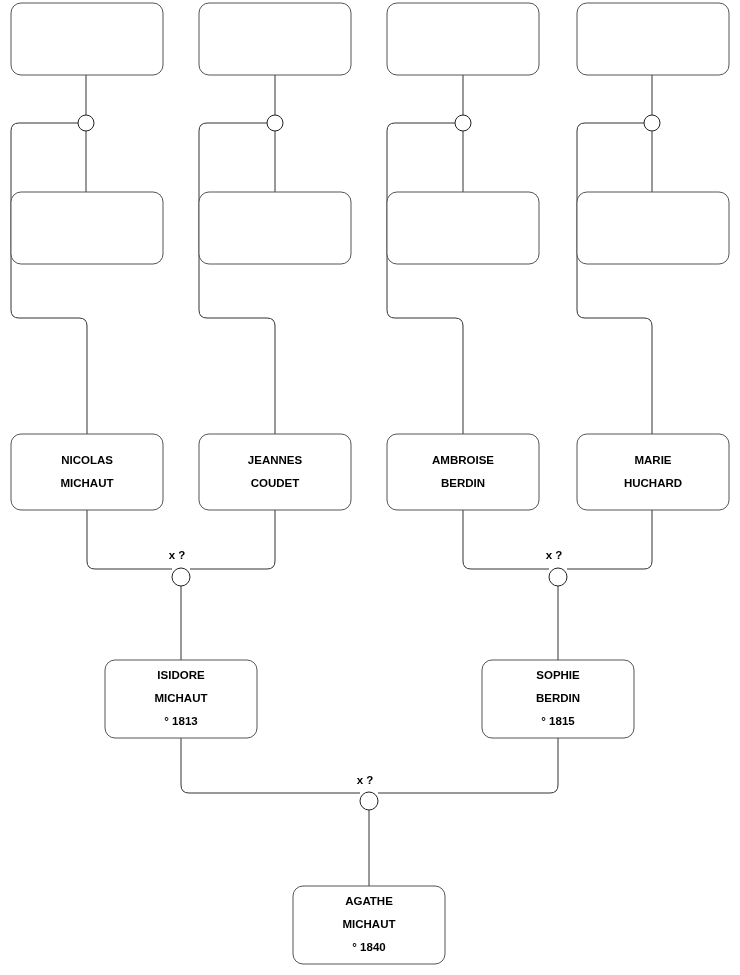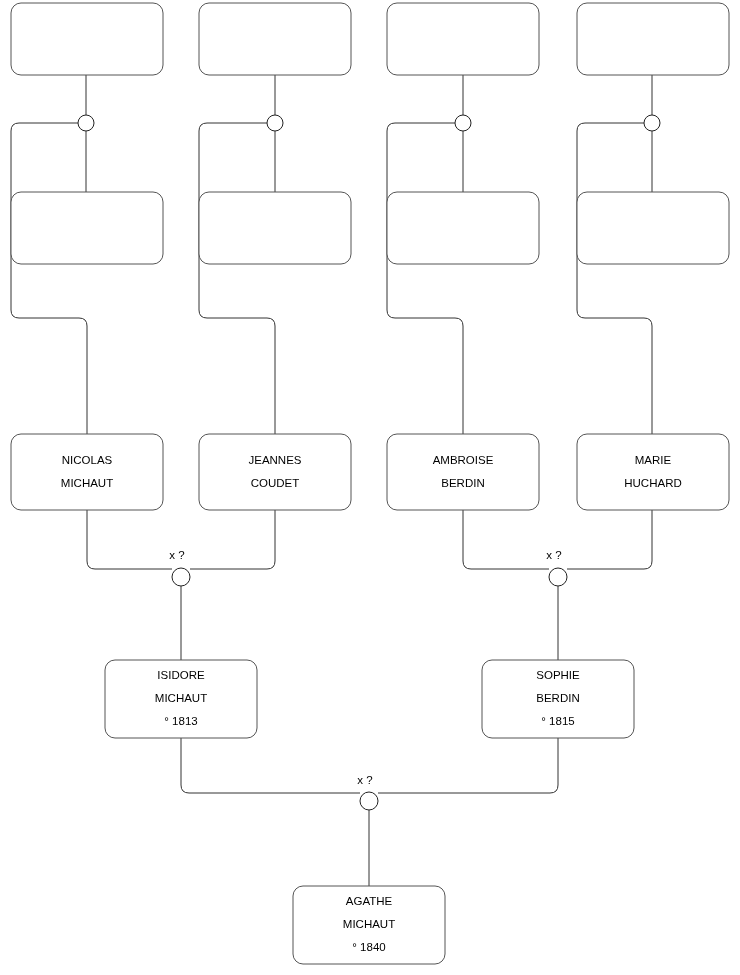--- a/index.html
+++ b/index.html
@@ -8,20 +8,21 @@
     padding: 0;
     background: #ffffff;
   }
   #tree-root {
     position: relative;
     width: 740px;
     height: 975px;
     background: #ffffff;
     font-family: "Liberation Sans", sans-serif;
     overflow: hidden;
+    font-weight: bold;
   }
   #tree-svg {
     position: absolute;
     left: 0;
     top: 0;
     width: 740px;
     height: 975px;
   }
   .node-box {
     fill: #ffffff;

